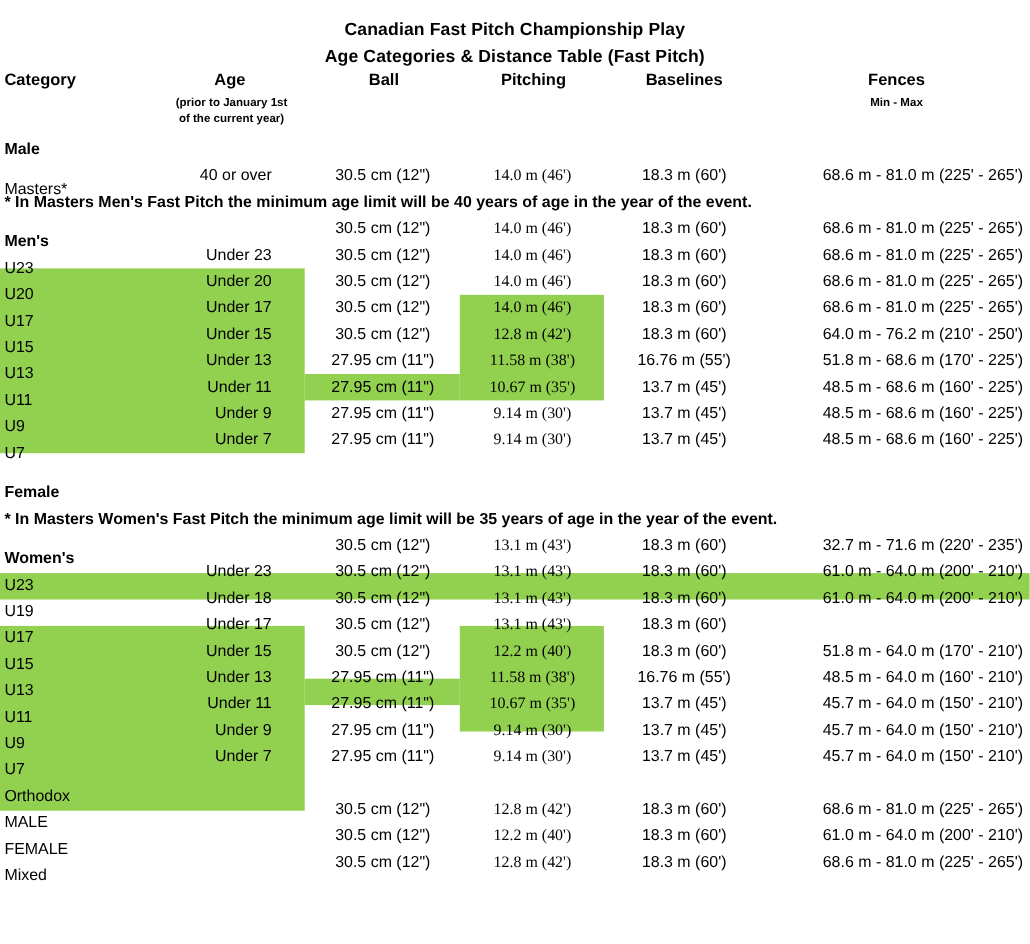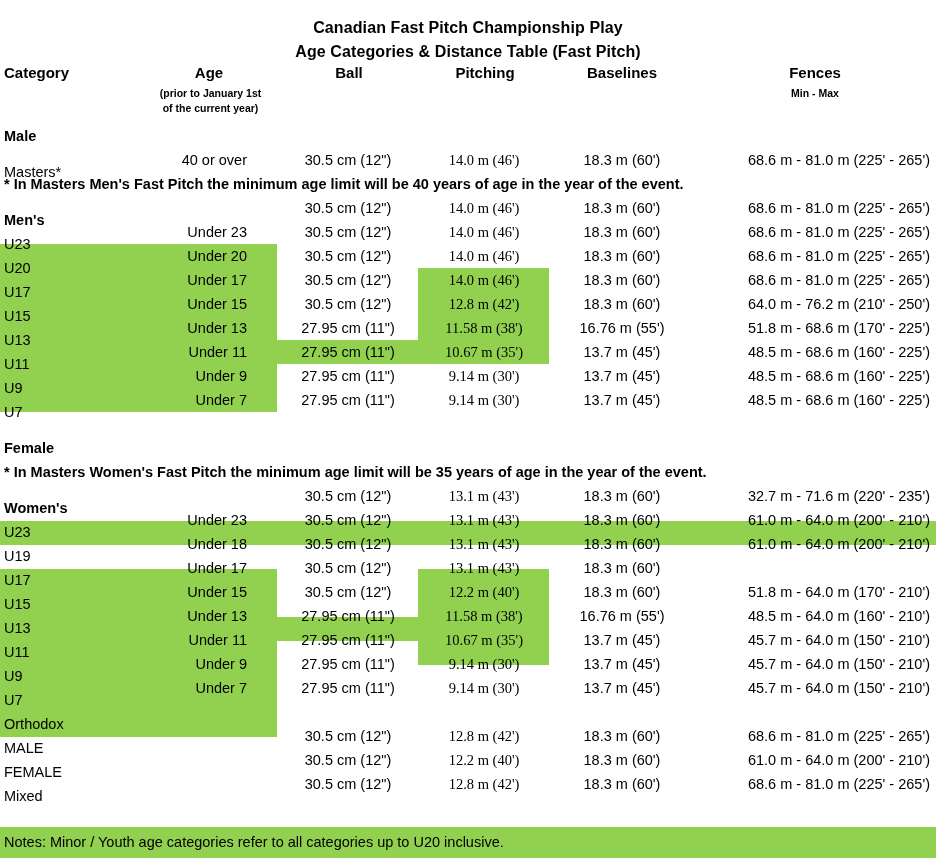--- a/index.html
+++ b/index.html
@@ -424,17 +424,14 @@
         <span class="c-age"></span>
         <span class="c-ball">30.5 cm (12")</span>
         <span class="c-pitch">12.8 m (42')</span>
         <span class="c-base">18.3 m (60')</span>
         <span class="c-fence">68.6 m - 81.0 m (225' - 265')</span>
       </div>
 
     </div>
   </div>
 
-  <div class="footer-bar">
-    <span class="footer-text">Notes: Minor / Youth age categories refer to all categories up to U20 inclusive.</span>
-  </div>
 
 </div>
 
 </body></html>

